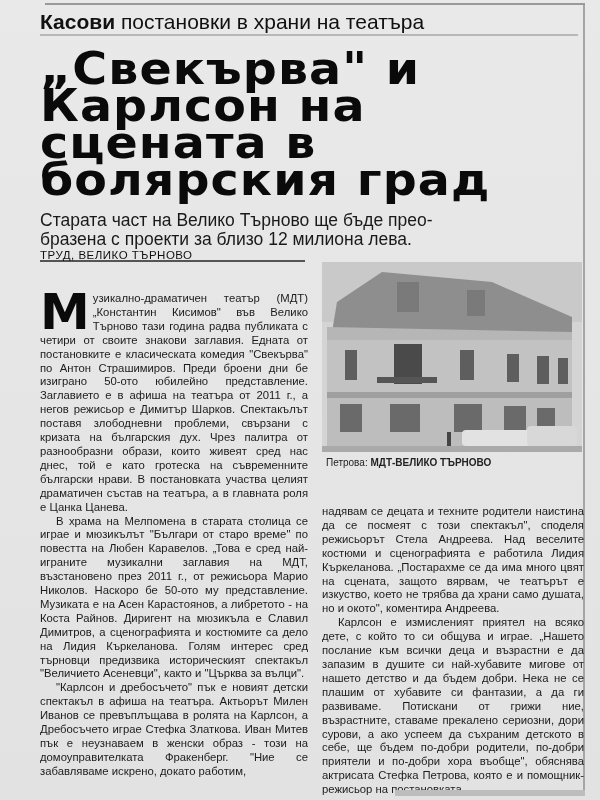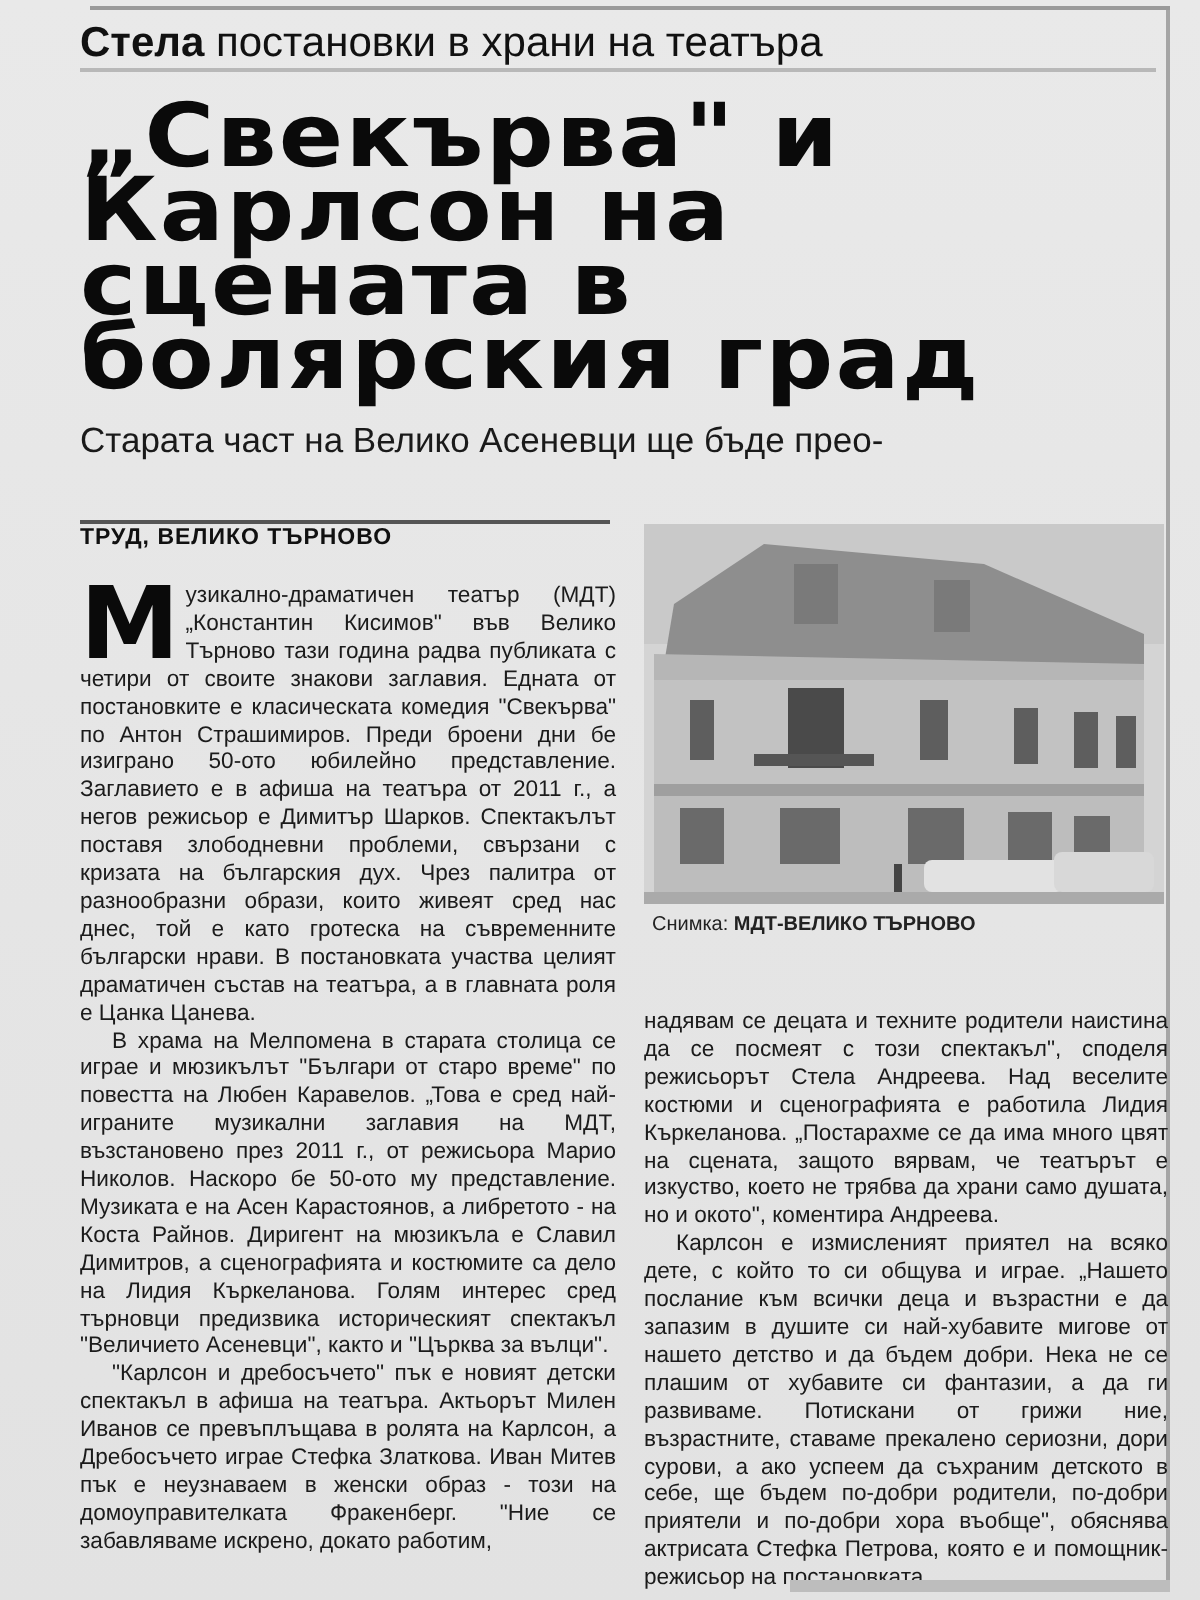--- a/index.html
+++ b/index.html
@@ -33,21 +33,21 @@
     color:#0a0a0a; transform:scaleX(1.08); transform-origin:left top;
   }
   .headline div { white-space:nowrap; }
   .deck {
     position:absolute; left:40px; top:211px; width:530px;
     font-size:17.5px; line-height:19px; color:#1a1a1a;
   }
   .deck div { white-space:nowrap; }
   .byline-rule { position:absolute; left:40px; top:260px; width:265px; height:2px; background:#555; }
   .byline {
-    position:absolute; left:40px; top:263px; font-size:11.5px; font-weight:bold;
+    position:absolute; left:40px; top:249px; font-size:11.5px; font-weight:normal;
     letter-spacing:0.5px; color:#111;
   }
   .col {
     position:absolute; font-size:11.3px; line-height:13.9px; color:#1b1b1b;
     text-align:justify;
   }
   .col-left { left:40px; top:292px; width:268px; }
   .col-right { left:322px; top:491px; width:262px;margin-top:14px; }
   .col p { margin:0; text-indent:16px; }
   .col p.first { text-indent:0; }
@@ -68,31 +68,32 @@
     position:absolute; left:395px; top:790px; width:190px; height:6px; background:#bdbdbd;
   }
 </style>
 </head>
 <body>
 
 <div class="page">
   <div class="top-rule"></div>
   <div class="right-rule"></div>
 
-  <div class="kicker"><b>Стела</b><span> постановки в храни на театъра</span></div>
+  <div class="kicker"><b>Касови</b><span> постановки в храни на театъра</span></div>
 
   <div class="headline">
     <div>„Свекърва" и</div>
     <div>Карлсон на</div>
     <div>сцената в</div>
     <div>болярския град</div>
   </div>
 
   <div class="deck">
-    <div>Старата част на Велико Асеневци ще бъде прео-</div>
+    <div>Старата част на Велико Търново ще бъде прео-</div>
+    <div>бразена с проекти за близо 12 милиона лева.</div>
   </div>
 
   <div class="byline-rule"></div>
   <div class="byline">ТРУД, ВЕЛИКО ТЪРНОВО</div>
 
   <div class="col col-left">
     <p class="first"><span class="dropcap">М</span><span>узикално-драматичен театър (МДТ) „Константин Кисимов" във Велико Търново тази година радва публиката с четири от своите знакови заглавия. Едната от постановките е класическата комедия "Свекърва" по Антон Страшимиров. Преди броени дни бе изиграно 50-ото юбилейно представление. Заглавието е в афиша на театъра от 2011 г., а негов режисьор е Димитър Шарков. Спектакълът поставя злободневни проблеми, свързани с кризата на българския дух. Чрез палитра от разнообразни образи, които живеят сред нас днес, той е като гротеска на съвременните български нрави. В постановката участва целият драматичен състав на театъра, а в главната роля е Цанка Цанева.</span></p>
     <p>В храма на Мелпомена в старата столица се играе и мюзикълът "Българи от старо време" по повестта на Любен Каравелов. „Това е сред най-игранитe музикални заглавия на МДТ, възстановено през 2011 г., от режисьора Марио Николов. Наскоро бе 50-ото му представление. Музиката е на Асен Карастоянов, а либретото - на Коста Райнов. Диригент на мюзикъла е Славил Димитров, а сценографията и костюмите са дело на Лидия Къркеланова. Голям интерес сред търновци предизвика историческият спектакъл "Величието Асеневци", както и "Църква за вълци".</p>
     <p>"Карлсон и дребосъчето" пък е новият детски спектакъл в афиша на театъра. Актьорът Милен Иванов се превъплъщава в ролята на Карлсон, а Дребосъчето играе Стефка Златкова. Иван Митев пък е неузнаваем в женски образ - този на домоуправителката Фракенберг. "Ние се забавляваме искрено, докато работим,</p>
   </div>
@@ -125,21 +126,21 @@
       <rect x="132" y="142" width="28" height="28" fill="#6a6a6a"></rect>
       <rect x="182" y="144" width="22" height="26" fill="#6a6a6a"></rect>
       <rect x="215" y="146" width="18" height="24" fill="#6a6a6a"></rect>
 
       <rect x="140" y="168" width="70" height="16" rx="4" fill="#e2e2e2"></rect>
       <rect x="205" y="164" width="50" height="20" rx="4" fill="#d8d8d8"></rect>
       <rect x="125" y="170" width="4" height="14" fill="#444"></rect>
       <rect x="0" y="184" width="260" height="6" fill="#aaaaaa"></rect>
     </svg>
   </div>
-  <div class="caption"><span>Снимка:</span><b> МДТ-ВЕЛИКО ТЪРНОВО</b></div>
+  <div class="caption"><span>Петрова:</span><b> МДТ-ВЕЛИКО ТЪРНОВО</b></div>
 
   <div class="col col-right">
     <p class="first">надявам се децата и техните родители наистина да се посмеят с този спектакъл", споделя режисьорът Стела Андреева. Над веселите костюми и сценографията е работила Лидия Къркеланова. „Постарахме се да има много цвят на сцената, защото вярвам, че театърът е изкуство, което не трябва да храни само душата, но и окото", коментира Андреева.</p>
     <p>Карлсон е измисленият приятел на всяко дете, с който то си общува и играе. „Нашето послание към всички деца и възрастни е да запазим в душите си най-хубавите мигове от нашето детство и да бъдем добри. Нека не се плашим от хубавите си фантазии, а да ги развиваме. Потискани от грижи ние, възрастните, ставаме прекалено сериозни, дори сурови, а ако успеем да съхраним детското в себе, ще бъдем по-добри родители, по-добри приятели и по-добри хора въобще", обяснява актрисата Стефка Петрова, която е и помощник-режисьор на постановката.</p>
   </div>
 
   <div class="bottom-shade"></div>
 </div>
 
 </body></html>

